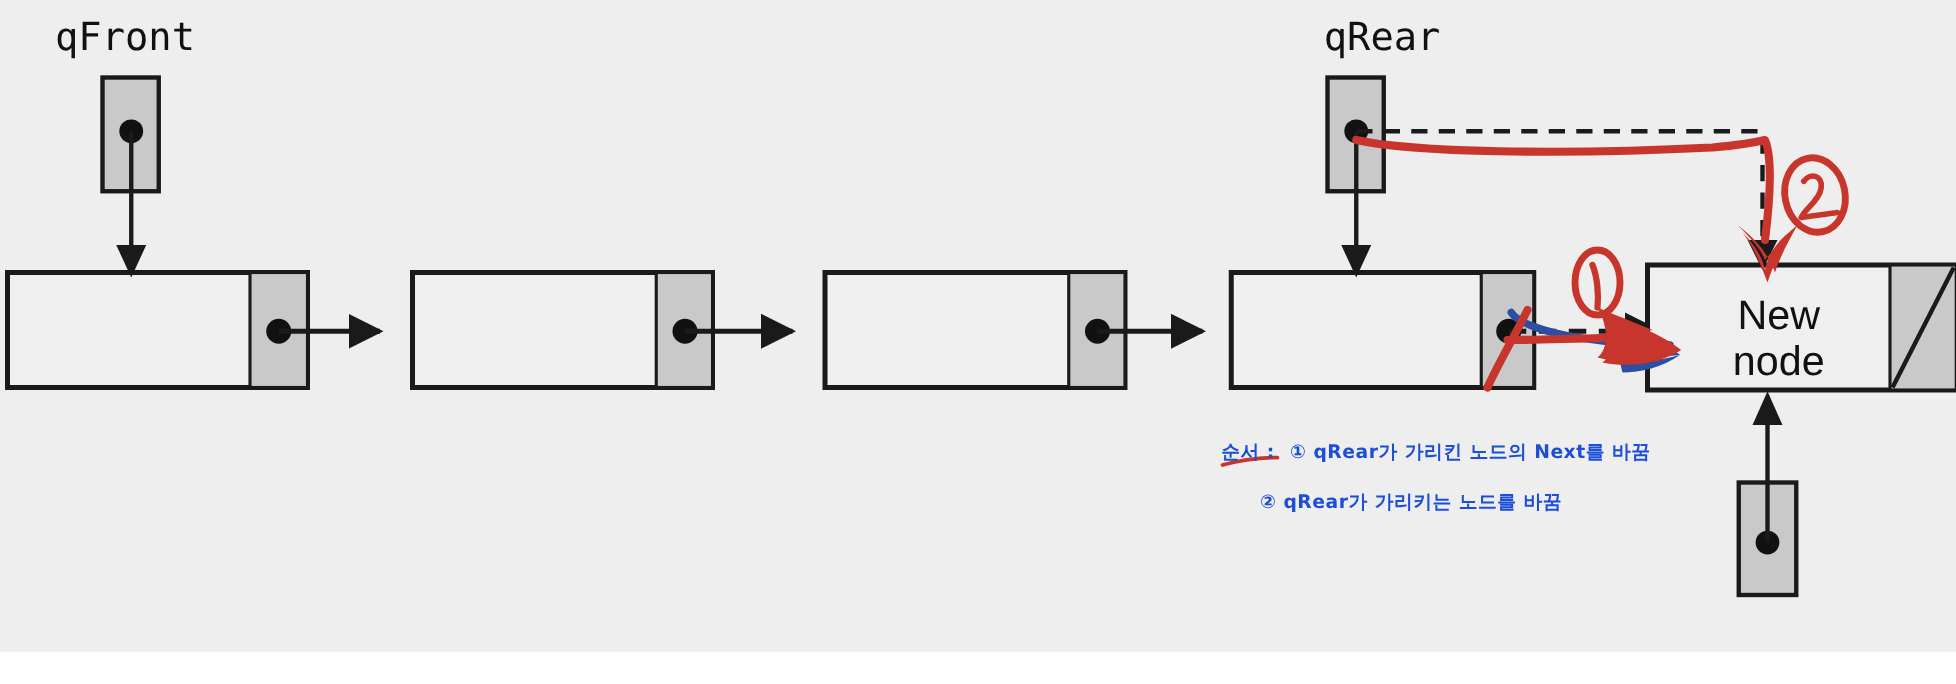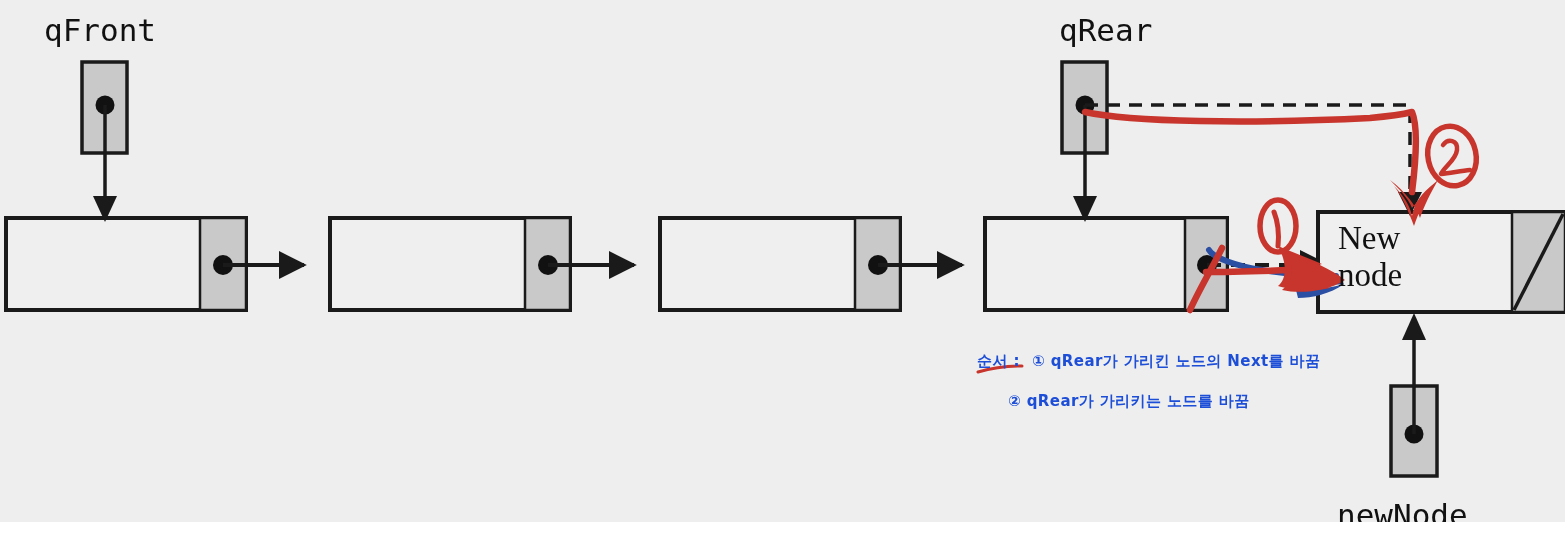--- a/index.html
+++ b/index.html
@@ -27,26 +27,27 @@
   .ptr-label {
     position: absolute;
     font-family: "DejaVu Sans Mono", "Liberation Mono", monospace;
     font-size: 31px;
     color: #111111;
     white-space: nowrap;
     letter-spacing: 0px;
   }
   .node-text {
     position: absolute;
-    font-family: Liberation Serif, serif;
+    font-family: Liberation Sans, sans-serif;
     font-size: 33px;
     color: #111111;
-    text-align: left;
+    text-align: center;
     line-height: 1.12;
     white-space: pre-line;
+    margin-top: 14px;
   }
   .hand-note {
     position: absolute;
     font-family: "DejaVu Sans", "Liberation Sans", sans-serif;
     font-size: 15px;
     color: #1d4ed8;
     white-space: nowrap;
     font-weight: 600;
     letter-spacing: 0.4px;
   }
@@ -169,21 +170,20 @@
                C 1450 173 1461 171 1470 170" fill="none" stroke="#c8352c" stroke-width="4.5" stroke-linecap="round" stroke-linejoin="round"></path>
     </g>
 
     <path d="M 978 372 C 992 368 1008 366 1022 366" fill="none" stroke="#c8352c" stroke-width="3" stroke-linecap="round"></path>
   </svg>
 
   <div class="ptr-label" style="left:44px; top:12px;">qFront</div>
 
   <div class="ptr-label" style="left:1023px; top:12px;margin-left:36px;">qRear</div>
 
-  <div class="ptr-label" style="left:1337px; top:497px;">newNode</div>
 
   <div class="node-text" style="left:1338px; top:220px; width:170px;">New
 node</div>
 
   <div class="hand-note" style="left:977px; top:352px;">순서 :</div>
 
   <div class="hand-note" style="left:1008px; top:392px;">② qRear가 가리키는 노드를 바꿈</div>
 
   <div class="hand-note" style="left:1032px; top:352px;">① qRear가 가리킨 노드의 Next를 바꿈</div>
 

